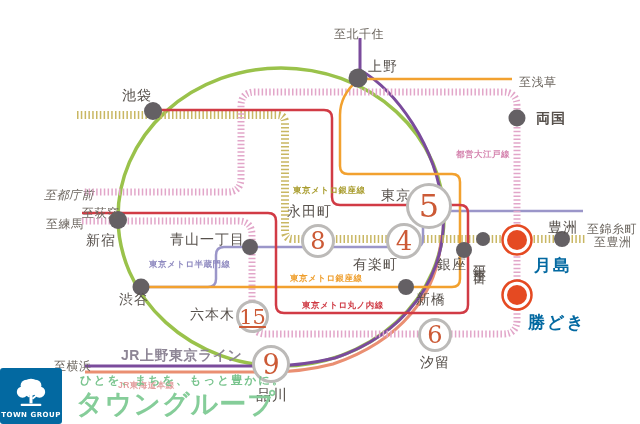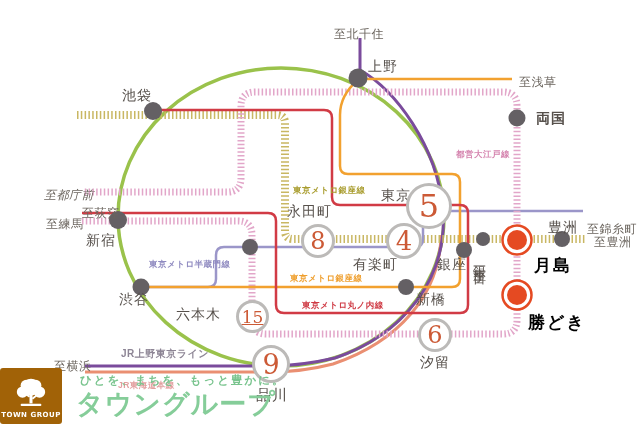--- a/index.html
+++ b/index.html
@@ -3,25 +3,25 @@
 <meta charset="utf-8">
 <style>
   html,body{margin:0;padding:0;background:#ffffff;}
   #canvas{position:relative;width:640px;height:424px;background:#ffffff;overflow:hidden;
           font-family:"DejaVu Serif","Liberation Serif",serif;}
   #railmap{position:absolute;left:0;top:0;}
   .lbl{position:absolute;white-space:nowrap;color:#57514c;font-size:14px;letter-spacing:1px;z-index:5;}
   .dir{font-size:12px;color:#6b655e;letter-spacing:0.5px;}
   .ln{font-family:Liberation Sans, sans-serif;font-size:8.5px;font-weight:bold;letter-spacing:0.5px;}
   .vert{writing-mode:vertical-rl;text-orientation:upright;font-size:13px;letter-spacing:2px;}
-  .big-red{font-weight:bold;font-size:17px;color:#000000;letter-spacing:2px;}
+  .big-red{font-weight:bold;font-size:17px;color:#0369a1;letter-spacing:2px;}
   .badge{position:absolute;background:#ffffff;border:3px solid #bcbab8;border-radius:50%;
          display:flex;align-items:center;justify-content:center;color:#cc5a36;
          font-family:"DejaVu Serif","Liberation Serif",serif;z-index:6;box-sizing:border-box;}
-  .logo-box{position:absolute;left:0;top:368px;width:62px;height:56px;background:#a16207;
+  .logo-box{position:absolute;left:0;top:368px;width:62px;height:56px;background:#0369a1;
             border-radius:3px;z-index:10;display:flex;flex-direction:column;align-items:center;justify-content:flex-end;}
   .logo-box .town{color:#ffffff;font-family:"DejaVu Sans","Liberation Sans",sans-serif;
             font-size:7px;font-weight:bold;letter-spacing:0.5px;margin-bottom:5px;}
   .brand{position:absolute;left:76px;top:386px;font-family:"DejaVu Sans","Liberation Sans",sans-serif;
          font-size:27px;font-weight:bold;color:#85cd99;letter-spacing:1px;z-index:9;}
   .tagline{position:absolute;left:80px;top:373px;font-family:"DejaVu Sans","Liberation Sans",sans-serif;
          font-size:11.5px;font-weight:bold;color:#79c48e;letter-spacing:2px;z-index:8;text-align:right;}
   .tokaido-lbl{position:absolute;left:118px;top:380px;color:#dd8e8e;z-index:7;opacity:0.85;}
 </style>
 </head>
@@ -63,54 +63,55 @@
     <circle cx="517" cy="240" r="10" fill="#e54a22"></circle>
     <circle cx="517" cy="295" r="14.5" fill="#ffffff" stroke="#e54a22" stroke-width="2.5"></circle>
     <circle cx="517" cy="295" r="10" fill="#e54a22"></circle>
   </svg>
 
   <div class="lbl" style="left:122px;top:87px;">池袋</div>
   <div class="lbl" style="left:368px;top:58px;">上野</div>
   <div class="lbl" style="left:536px;top:110px;font-weight:bold;">両国</div>
   <div class="lbl" style="left:548px;top:219px;">豊洲</div>
   <div class="lbl" style="left:86px;top:232px;">新宿</div>
+  <div class="lbl" style="left:170px;top:231px;">青山一丁目</div>
   <div class="lbl" style="left:287px;top:203px;">永田町</div>
   <div class="lbl" style="left:381px;top:187px;">東京</div>
   <div class="lbl" style="left:353px;top:256px;">有楽町</div>
   <div class="lbl" style="left:437px;top:256px;">銀座</div>
   <div class="lbl vert" style="left:470px;top:255px;height:70px;">銀座一丁目</div>
   <div class="lbl" style="left:416px;top:291px;">新橋</div>
   <div class="lbl" style="left:420px;top:348px;margin-top:6px;">汐留</div>
-  <div class="lbl" style="left:176px;top:306px;">六本木</div>
+  <div class="lbl" style="left:190px;top:306px;">六本木</div>
   <div class="lbl" style="left:119px;top:291px;">渋谷</div>
   <div class="lbl" style="left:256px;top:386px;font-size:15px;">品川</div>
   <div class="lbl big-red" style="left:534px;top:254px;">月島</div>
   <div class="lbl big-red" style="left:528px;top:311px;">勝どき</div>
 
   <div class="lbl dir" style="left:334px;top:26px;">至北千住</div>
   <div class="lbl dir" style="left:519px;top:74px;">至浅草</div>
   <div class="lbl dir" style="left:587px;top:205px;margin-top:16px;">至錦糸町</div>
   <div class="lbl dir" style="left:594px;top:234px;">至豊洲</div>
   <div class="lbl dir" style="left:44px;top:187px;font-style:italic;">至都庁前</div>
   <div class="lbl dir" style="left:46px;top:205px;margin-left:36px;">至荻窪</div>
   <div class="lbl dir" style="left:46px;top:216px;">至練馬</div>
   <div class="lbl dir" style="left:54px;top:358px;">至横浜</div>
 
   <div class="lbl ln" style="left:456px;top:149px;color:#d583ae;">都営大江戸線</div>
   <div class="lbl ln" style="left:293px;top:185px;color:#a99d2f;">東京メトロ銀座線</div>
   <div class="lbl ln" style="left:149px;top:259px;color:#8f8ac0;">東京メトロ半蔵門線</div>
   <div class="lbl ln" style="left:290px;top:273px;color:#ef9f2e;">東京メトロ銀座線</div>
   <div class="lbl ln" style="left:302px;top:300px;color:#cf3a44;">東京メトロ丸ノ内線</div>
-  <div class="lbl ln" style="left:121px;top:347px;color:#8d8595;font-size:10px;">JR上野東京ライン</div>
+  <div class="lbl ln" style="left:121px;top:347px;color:#8d8595;font-size:14px;">JR上野東京ライン</div>
   <div class="lbl ln tokaido-lbl">JR東海道本線</div>
 
   <div class="badge" style="left:406px;top:183px;width:46px;height:46px;font-size:32px;">5</div>
   <div class="badge" style="left:386px;top:223px;width:36px;height:36px;font-size:26px;">4</div>
   <div class="badge" style="left:301px;top:224px;width:34px;height:34px;font-size:24px;">8</div>
-  <div class="badge" style="left:236px;top:300px;width:33px;height:33px;font-size:17px;text-decoration:underline;">15</div>
+  <div class="badge" style="left:236px;top:300px;width:33px;height:33px;font-size:21px;text-decoration:underline;">15</div>
   <div class="badge" style="left:418px;top:318px;width:34px;height:34px;font-size:24px;">6</div>
   <div class="badge" style="left:252px;top:345px;width:38px;height:38px;font-size:27px;">9</div>
 
   <div class="tagline">ひとを、まちを、もっと豊かに。</div>
   <div class="brand">タウングループ</div>
   <div class="logo-box">
     <svg width="38" height="34" viewBox="0 0 40 36" style="margin-bottom:1px;">
       <circle cx="20" cy="12" r="9" fill="#ffffff"></circle>
       <circle cx="11" cy="17" r="6" fill="#ffffff"></circle>
       <circle cx="29" cy="17" r="6" fill="#ffffff"></circle>

